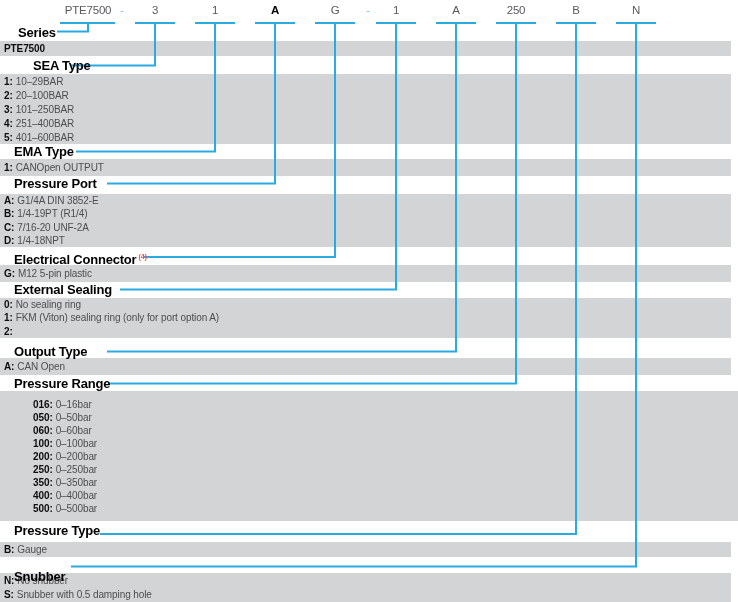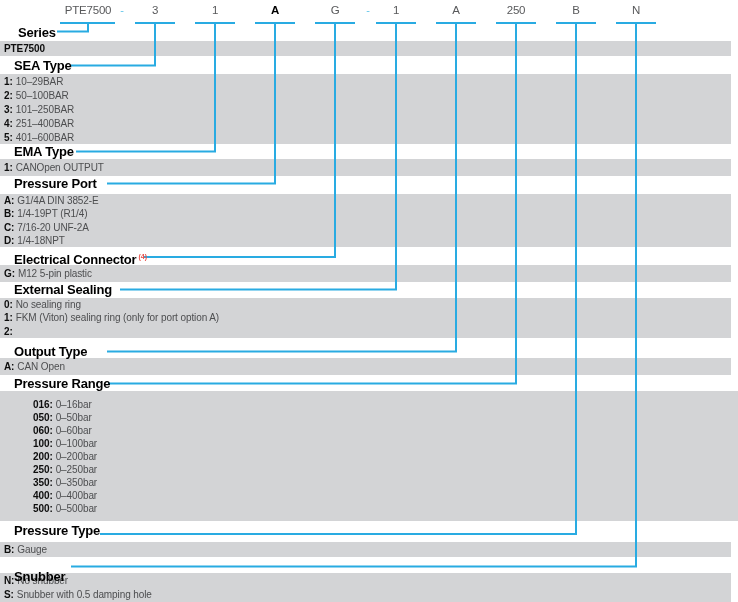--- a/index.html
+++ b/index.html
@@ -53,36 +53,36 @@
       </div>
     </div>
     <div class="sec-header" style="top: 26px; left: 18px;"><span class="sec-title">Series</span></div>
     <div class="band" style="top: 74px; height: 70px;">
       <div class="opt-row" style="height: 14px;">
         <span class="opt-code">1:</span>
         <span class="opt-label">10–29BAR</span>
       </div>
       <div class="opt-row" style="height: 14px;">
         <span class="opt-code">2:</span>
-        <span class="opt-label">50–100BAR</span>
+        <span class="opt-label">20–100BAR</span>
       </div>
       <div class="opt-row" style="height: 14px;">
         <span class="opt-code">3:</span>
         <span class="opt-label">101–250BAR</span>
       </div>
       <div class="opt-row" style="height: 14px;">
         <span class="opt-code">4:</span>
         <span class="opt-label">251–400BAR</span>
       </div>
       <div class="opt-row" style="height: 14px;">
         <span class="opt-code">5:</span>
         <span class="opt-label">401–600BAR</span>
       </div>
     </div>
-    <div class="sec-header" style="top: 59px;"><span class="sec-title">SEA Type</span></div>
+    <div class="sec-header" style="top: 59px; margin-left: 19px;"><span class="sec-title">SEA Type</span></div>
     <div class="band" style="top: 159px; height: 17px;">
       <div class="opt-row" style="height: 17px;">
         <span class="opt-code">1:</span>
         <span class="opt-label">CANOpen OUTPUT</span>
       </div>
     </div>
     <div class="sec-header" style="top: 145px;"><span class="sec-title">EMA Type</span></div>
     <div class="band" style="top: 194px; height: 53px;">
       <div class="opt-row" style="height: 13.25px;">
         <span class="opt-code">A:</span>

